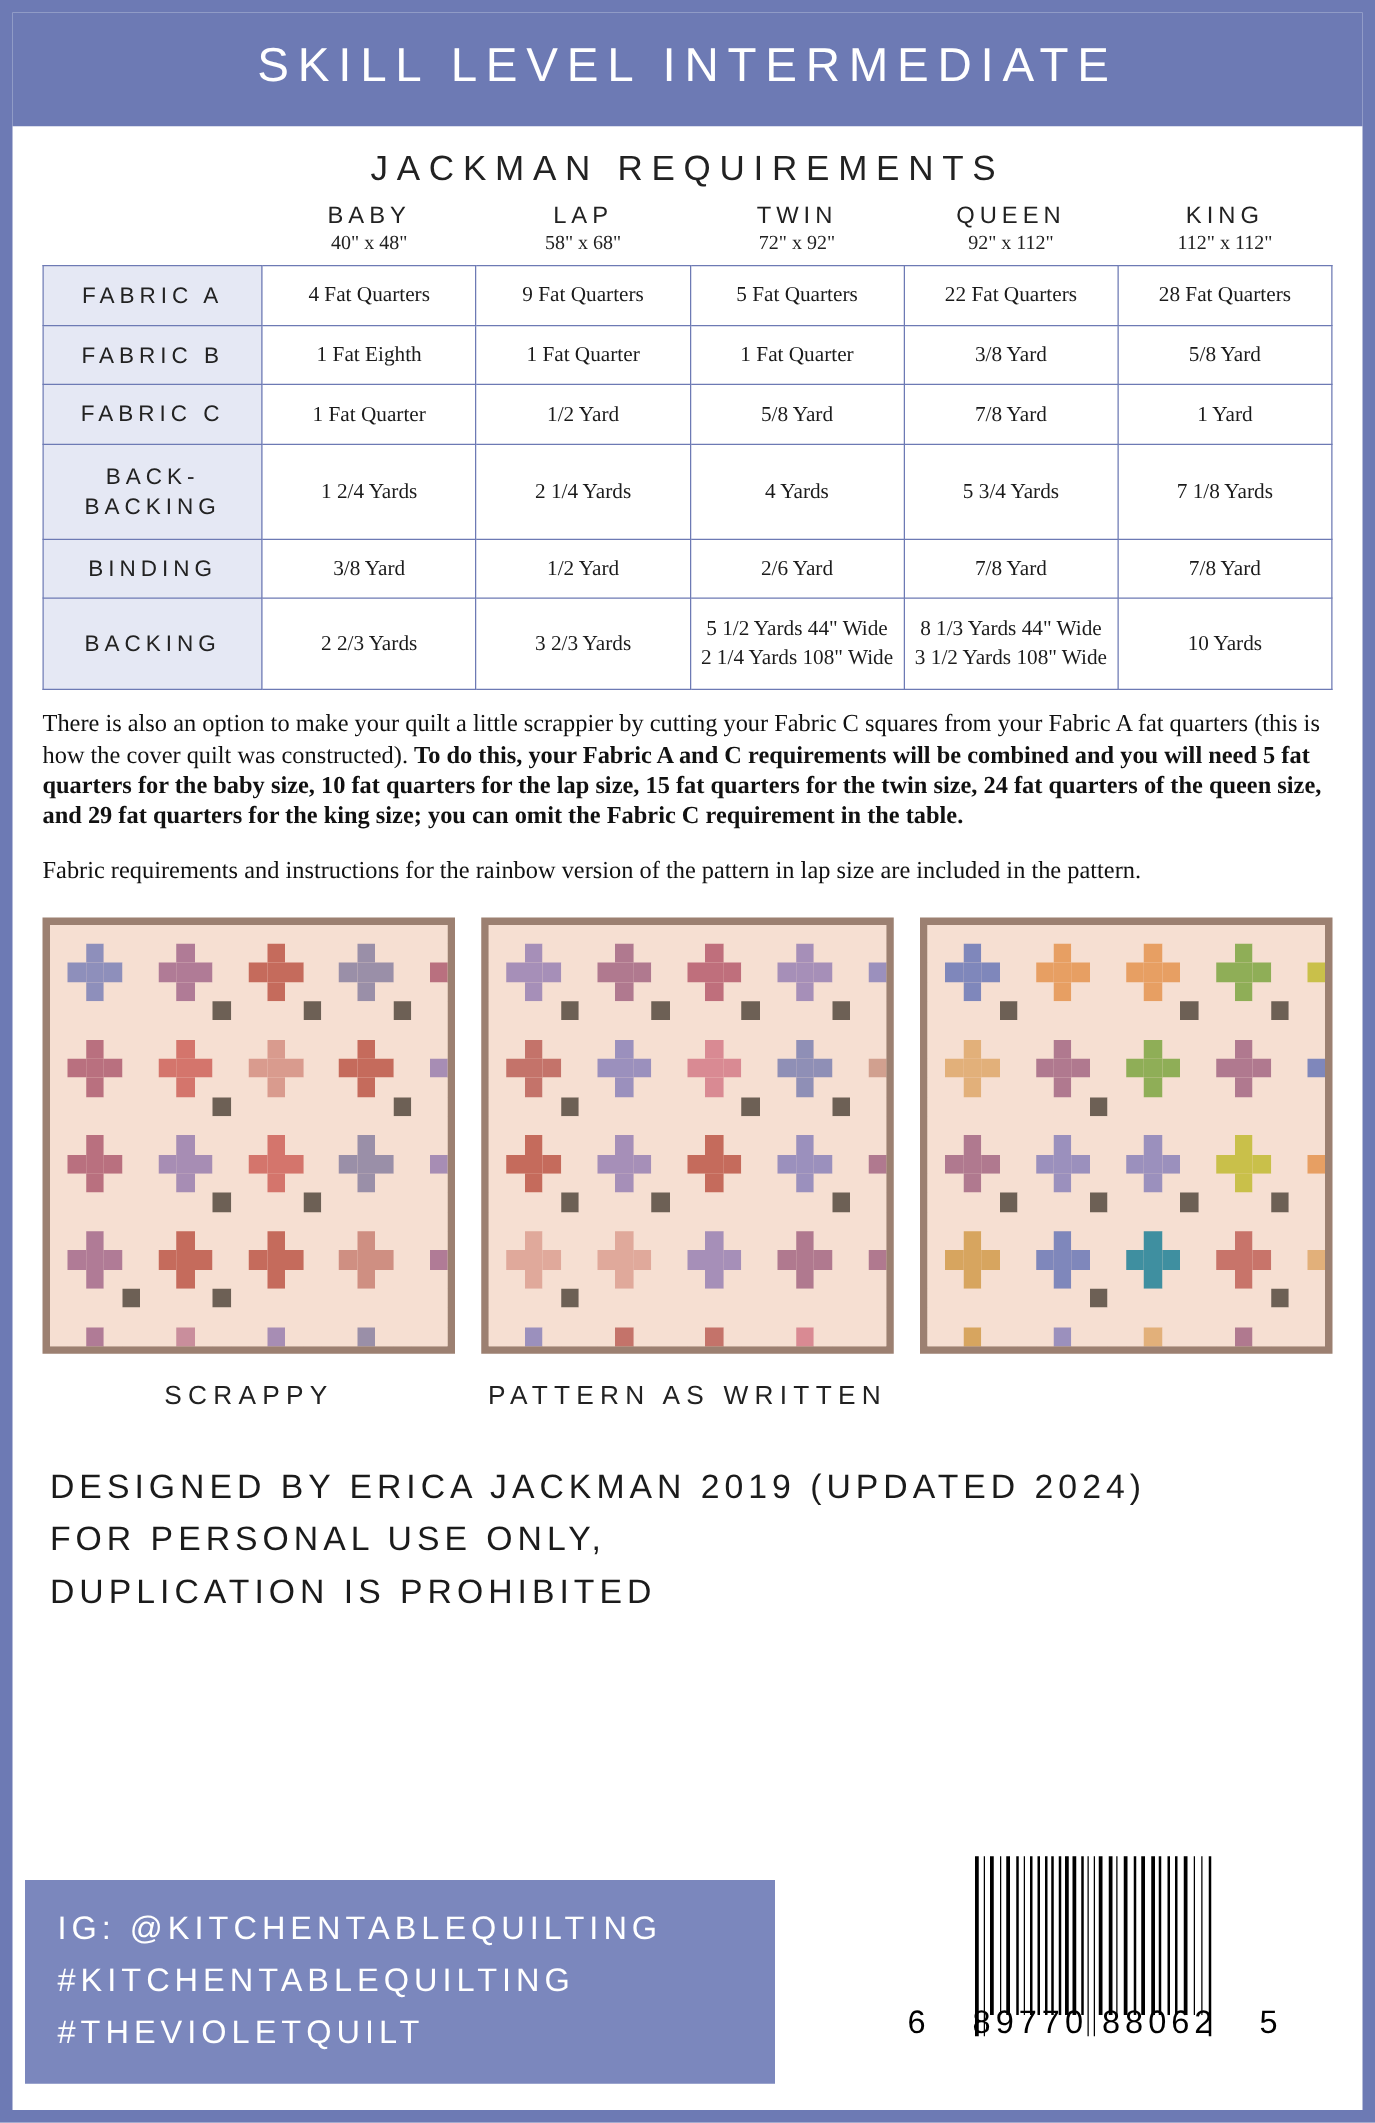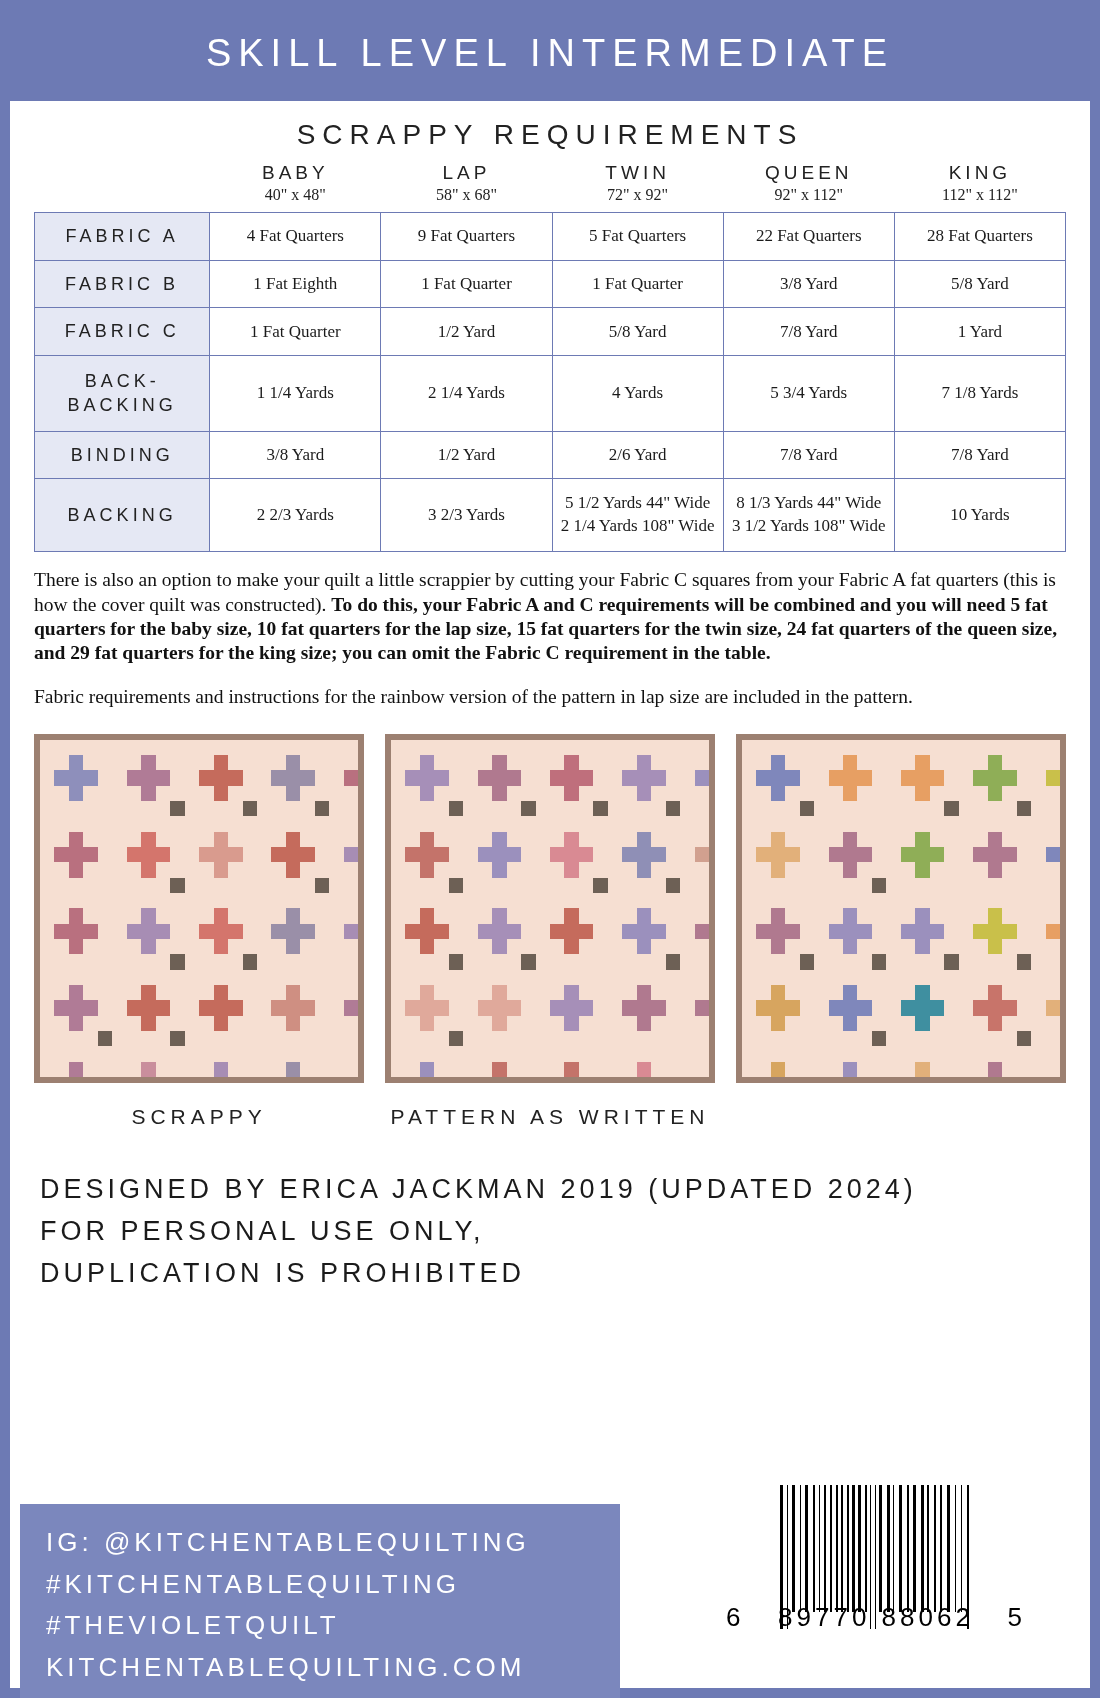--- a/index.html
+++ b/index.html
@@ -175,21 +175,21 @@
     margin-top:8px;
   }
 </style>
 </head>
 <body>
 
 <div class="page">
 
   <div class="skill-band">SKILL LEVEL INTERMEDIATE</div>
 
-  <div class="fr-title">SCRAPPY REQUIREMENTS</div>
+  <div class="fr-title">JACKMAN REQUIREMENTS</div>
 
   <div class="table-wrap">
     <table class="fr">
       <colgroup>
           <col class="lbl">
           <col>
           <col>
           <col>
           <col>
           <col>
@@ -240,21 +240,21 @@
           <td class="rowlabel">FABRIC C</td>
           <td>1 Fat Quarter</td>
           <td>1/2 Yard</td>
           <td>5/8 Yard</td>
           <td>7/8 Yard</td>
           <td>1 Yard</td>
         </tr>
         <tr>
           <td class="rowlabel two-line"><span style="white-space:pre-line;">BACK-
 BACKING</span></td>
-          <td>1 1/4 Yards</td>
+          <td>1 2/4 Yards</td>
           <td>2 1/4 Yards</td>
           <td>4 Yards</td>
           <td>5 3/4 Yards</td>
           <td>7 1/8 Yards</td>
         </tr>
         <tr>
           <td class="rowlabel">BINDING</td>
           <td>3/8 Yard</td>
           <td>1/2 Yard</td>
           <td>2/6 Yard</td>
@@ -1758,21 +1758,20 @@
     <div>DESIGNED BY ERICA JACKMAN 2019 (UPDATED 2024)</div>
     <div>FOR PERSONAL USE ONLY,</div>
     <div>DUPLICATION IS PROHIBITED</div>
   </div>
 
   <div class="footer">
     <div class="social">
       <div>IG: @KITCHENTABLEQUILTING</div>
       <div>#KITCHENTABLEQUILTING</div>
       <div>#THEVIOLETQUILT</div>
-      <div>KITCHENTABLEQUILTING.COM</div>
     </div>
     <div class="barcode-area">
       <div class="barcode" id="barcode" style="justify-content: center; gap: 1px;">
           <div style="width:3px;background:#000;height:100%;align-self:flex-start;"></div>
           <div style="width:2px;background:#fff;height:100%;align-self:flex-start;"></div>
           <div style="width:1px;background:#000;height:100%;align-self:flex-start;"></div>
           <div style="width:2px;background:#fff;height:88%;align-self:flex-start;"></div>
           <div style="width:3px;background:#000;height:88%;align-self:flex-start;"></div>
           <div style="width:3px;background:#fff;height:88%;align-self:flex-start;"></div>
           <div style="width:1px;background:#000;height:88%;align-self:flex-start;"></div>

